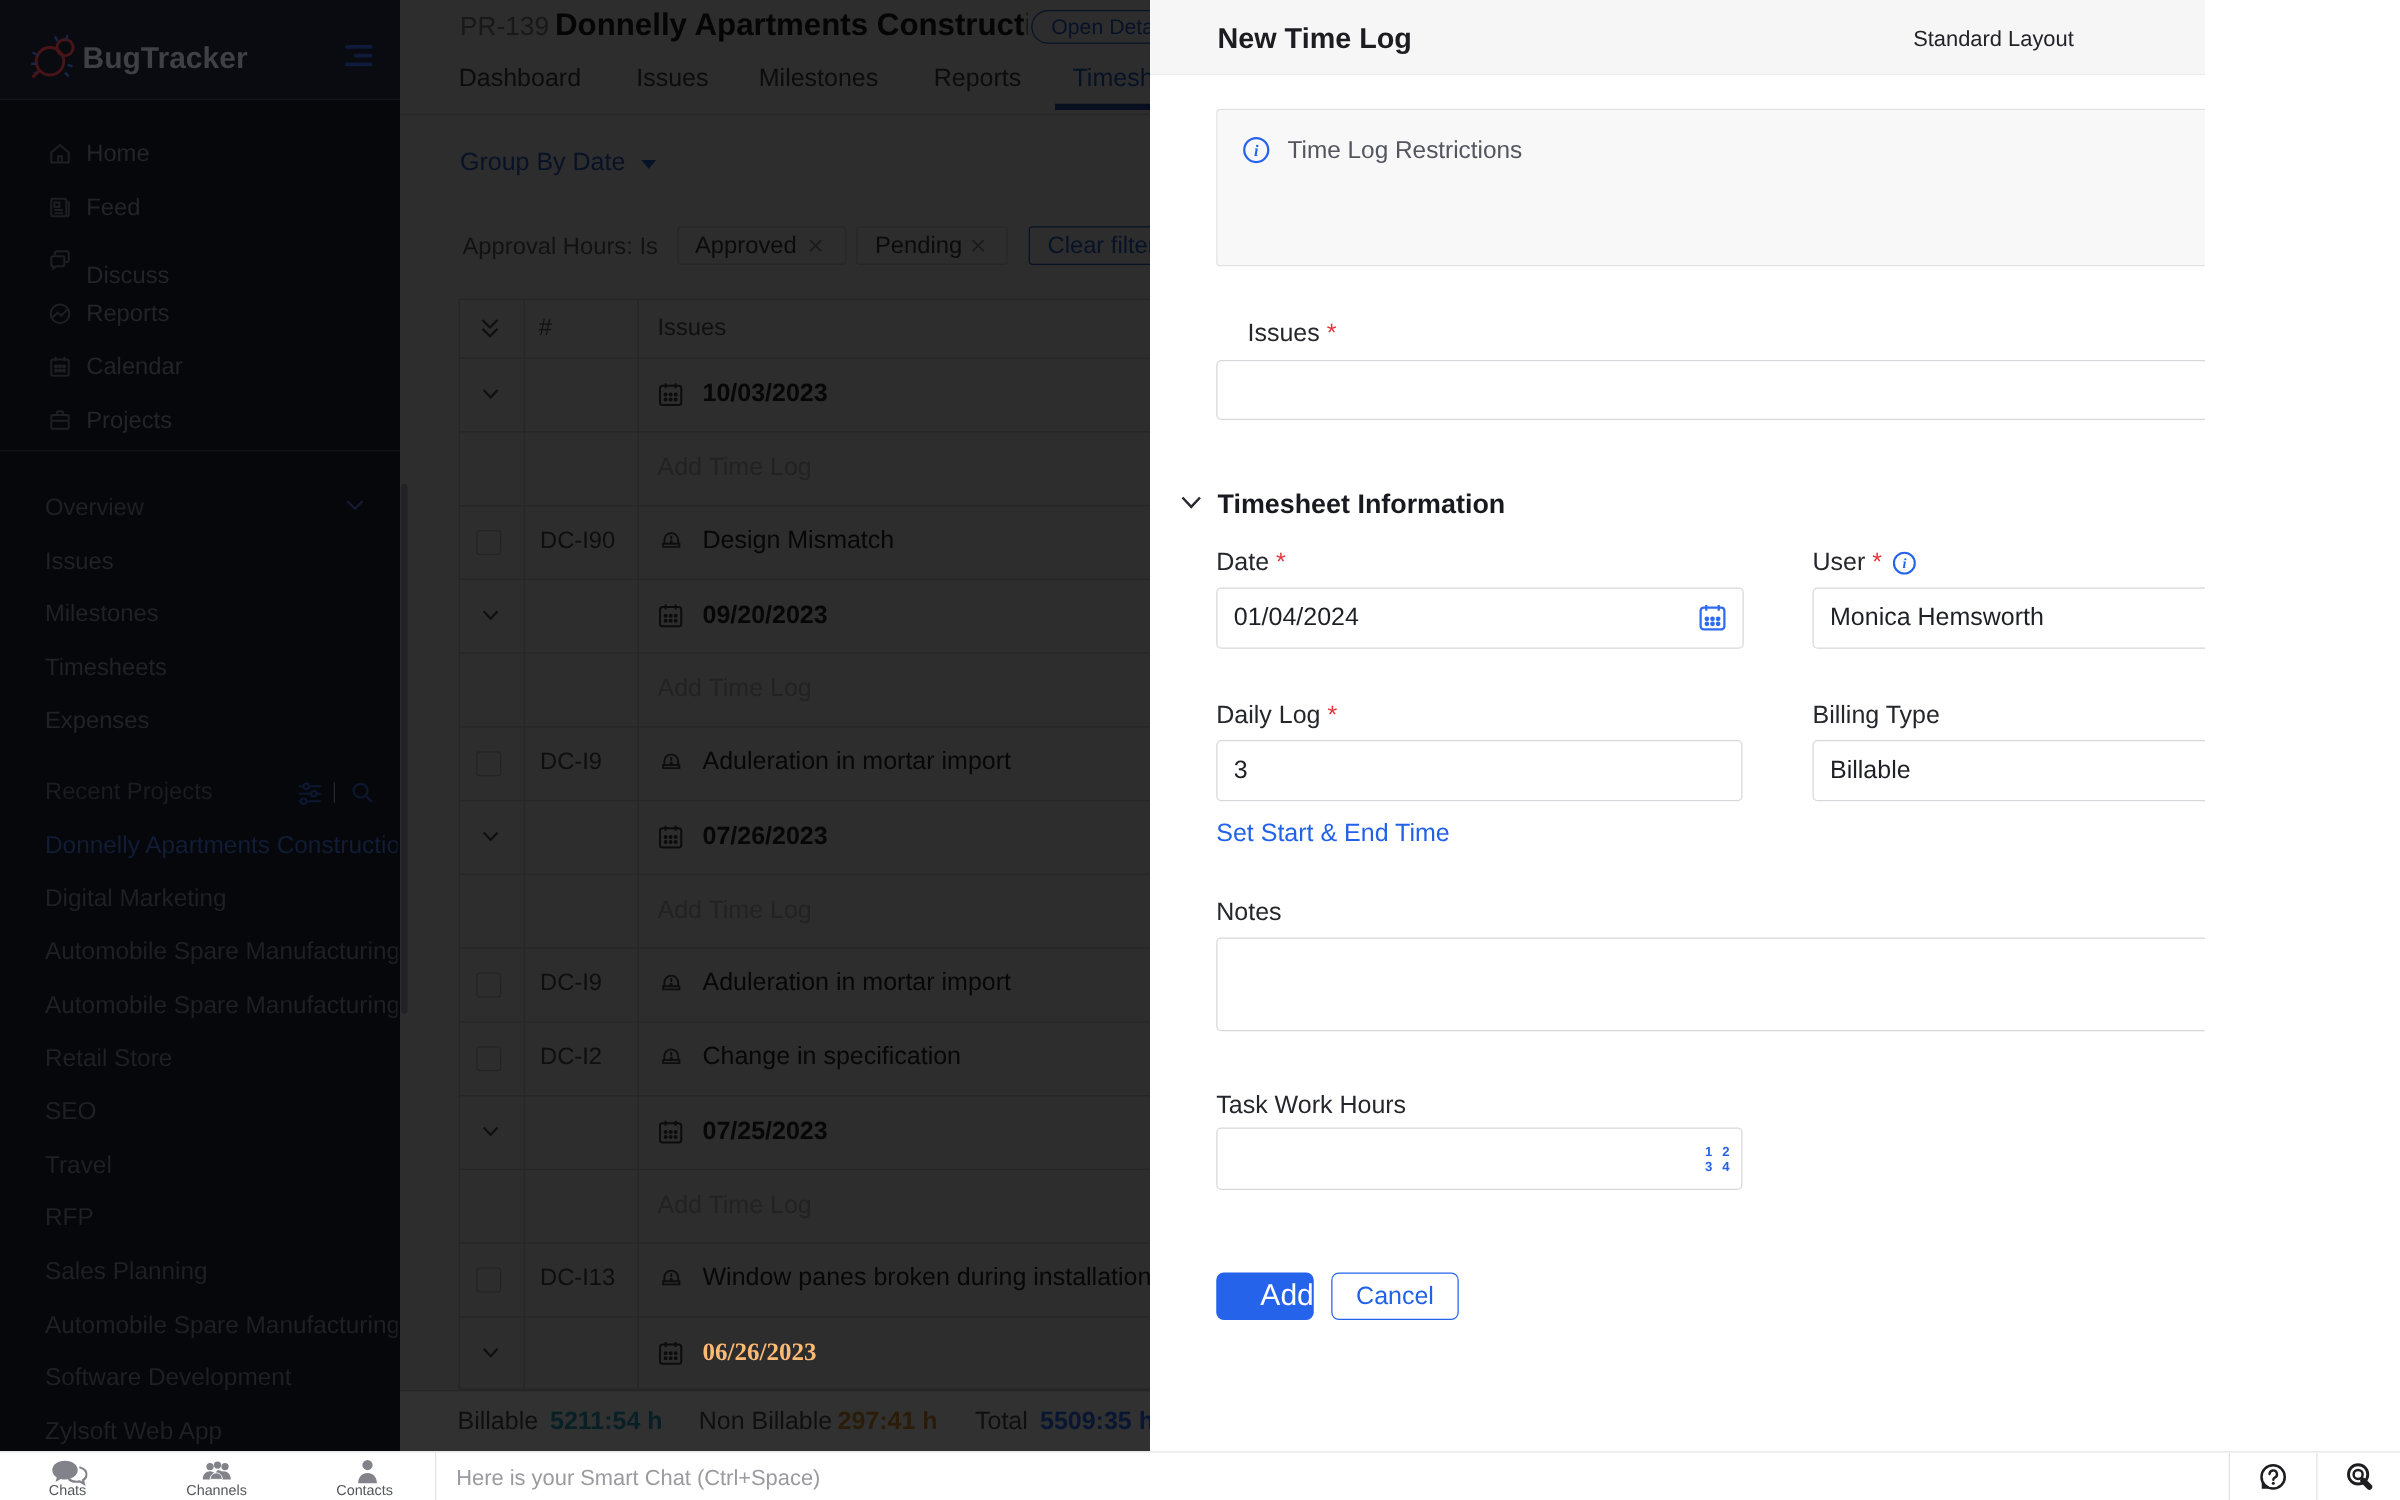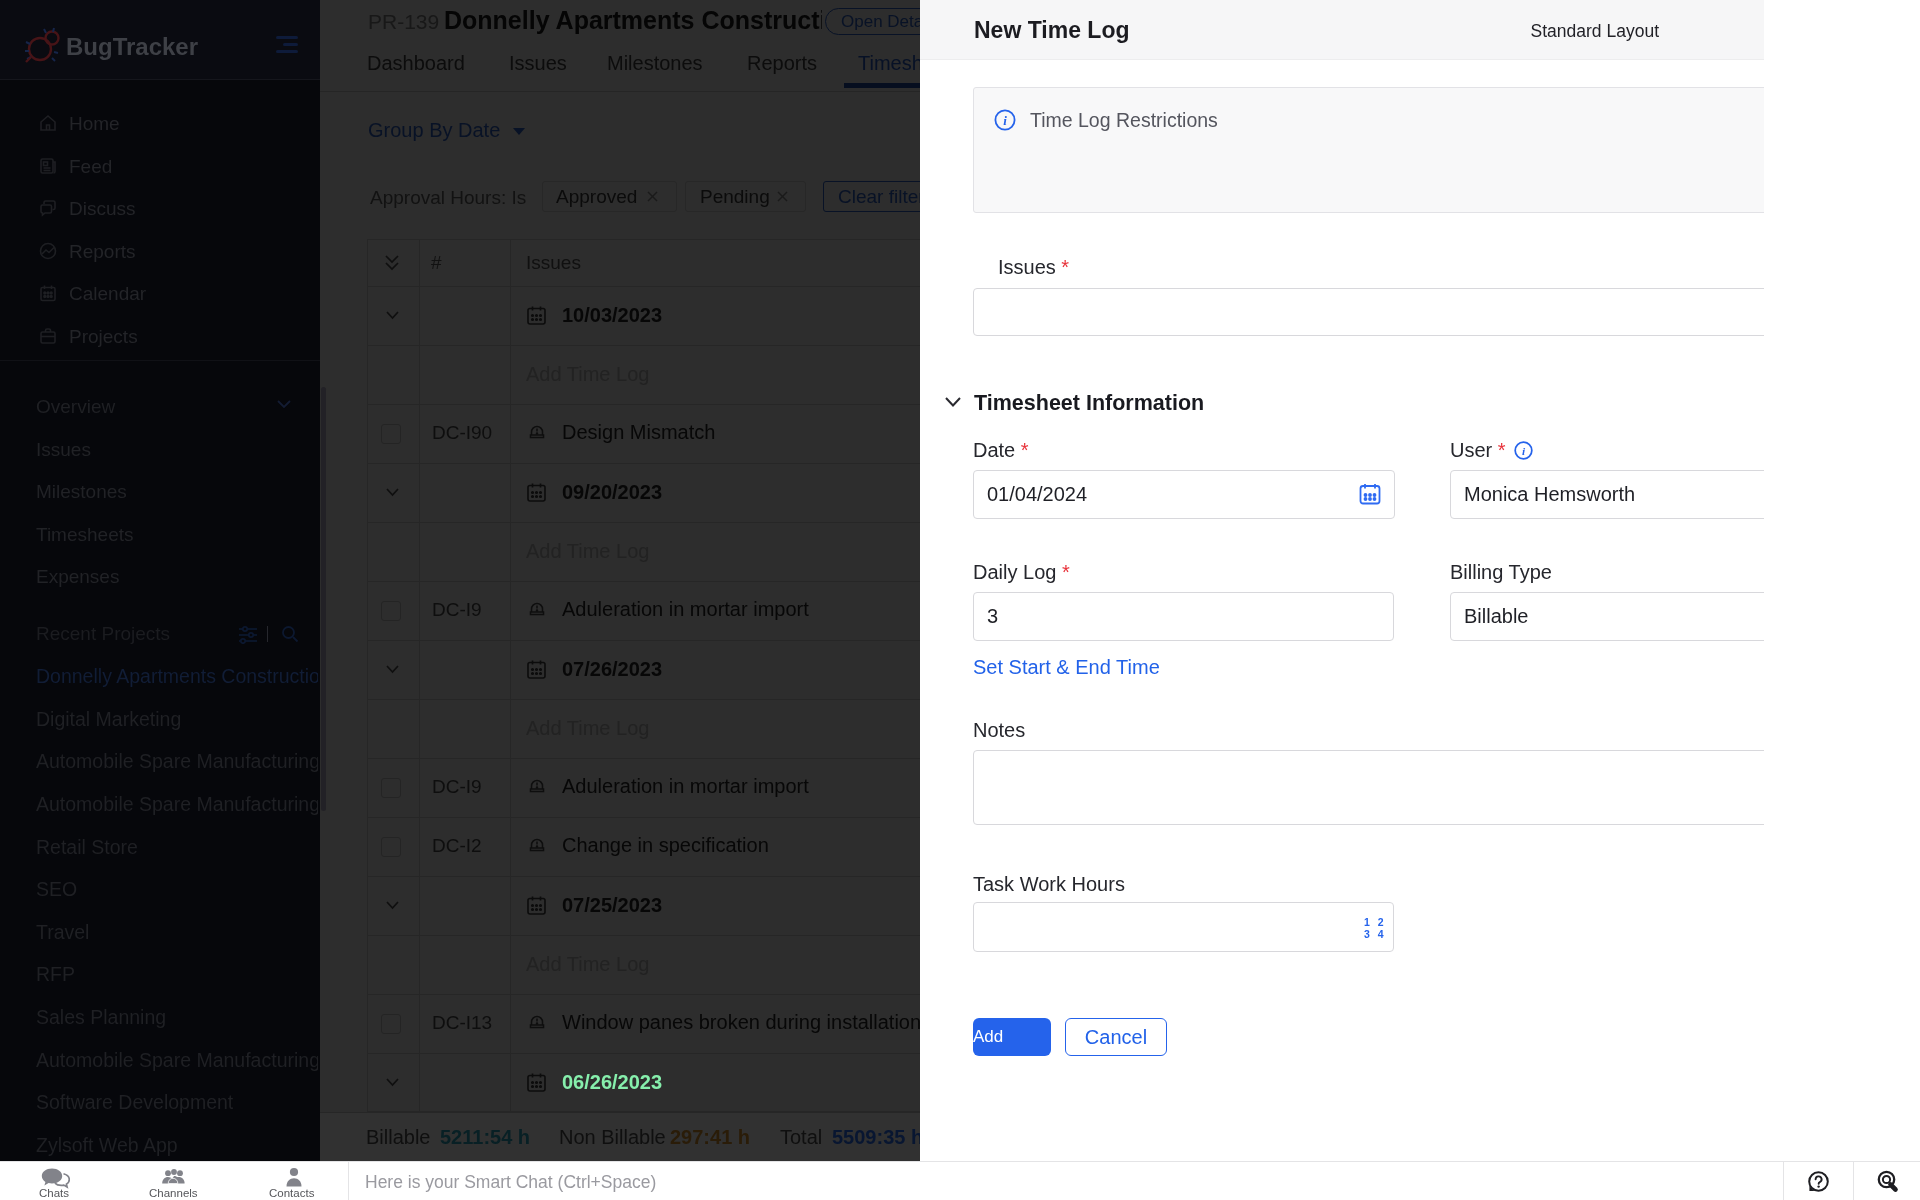--- a/index.html
+++ b/index.html
@@ -70,21 +70,21 @@
         <rect x="5.5" y="6" width="4" height="3.5"></rect>
         <line x1="5.5" y1="12" x2="12.5" y2="12"></line>
         <line x1="5.5" y1="14.5" x2="12.5" y2="14.5"></line>
         <path d="M15 6 H17 V15.5 A1.5 1.5 0 0 1 15.5 17"></path>
       </svg>
     <div class="navitem" style="top:156px;">Feed</div>
     <svg class="navicon" style="top:198px;" viewBox="0 0 20 20" fill="none" stroke="#1e1f23" stroke-width="1.6">
         <path d="M6 6 V4.5 A1.5 1.5 0 0 1 7.5 3 H15.5 A1.5 1.5 0 0 1 17 4.5 V10 A1.5 1.5 0 0 1 15.5 11.5 H14.5"></path>
         <path d="M3 8.5 A1.5 1.5 0 0 1 4.5 7 H12 A1.5 1.5 0 0 1 13.5 8.5 V13.5 A1.5 1.5 0 0 1 12 15 H7 L4.5 17 V15 H4.5 A1.5 1.5 0 0 1 3 13.5 Z"></path>
       </svg>
-    <div class="navitem" style="top:198px;text-align:center;">Discuss</div>
+    <div class="navitem" style="top:210px;text-align:center;">Discuss</div>
     <svg class="navicon" style="top:241px;" viewBox="0 0 20 20" fill="none" stroke="#1e1f23" stroke-width="1.6">
         <circle cx="10" cy="10" r="7.5"></circle>
         <path d="M4 13 L8 9 L11 11.5 L16 6.5"></path>
       </svg>
     <div class="navitem" style="top:241px;">Reports</div>
     <svg class="navicon" style="top:283px;" viewBox="0 0 20 20" fill="none" stroke="#1e1f23" stroke-width="1.6">
         <rect x="3" y="4.5" width="14" height="13" rx="1.5"></rect>
         <line x1="6.5" y1="2.5" x2="6.5" y2="6"></line>
         <line x1="13.5" y1="2.5" x2="13.5" y2="6"></line>
         <circle cx="6.8" cy="10" r="0.9" fill="#1e1f23"></circle>
@@ -334,21 +334,21 @@
         <rect x="2" y="3.5" width="17" height="15.5" rx="2"></rect>
         <line x1="6.5" y1="1.5" x2="6.5" y2="5.5"></line>
         <line x1="14.5" y1="1.5" x2="14.5" y2="5.5"></line>
         <circle cx="6.5" cy="10.5" r="0.8" fill="#0c0c0c"></circle>
         <circle cx="10.5" cy="10.5" r="0.8" fill="#0c0c0c"></circle>
         <circle cx="14.5" cy="10.5" r="0.8" fill="#0c0c0c"></circle>
         <circle cx="6.5" cy="14.5" r="0.8" fill="#0c0c0c"></circle>
         <circle cx="10.5" cy="14.5" r="0.8" fill="#0c0c0c"></circle>
         <circle cx="14.5" cy="14.5" r="0.8" fill="#0c0c0c"></circle>
       </svg>
-    <div class="ctext" style="left:242px; top:1071px; font-size:20px; font-weight:700; color:#86efac;">06/26/2023</div>
+    <div class="ctext" style="left:242px; top:1071px; font-size:20px; font-weight:700; color:#fdba74;font-family:Liberation Serif, serif;">06/26/2023</div>
 
     <div class="abs" style="left:0px; top:1112px; width:600px; height:49px; background:#313131; border-top:1px solid #262626;"></div>
     <div class="ctext" style="left:46px; top:1126px; font-size:20px; color:#0f0f0f;">Billable</div>
     <div class="ctext" style="left:120px; top:1126px; font-size:20px; font-weight:600; color:#082025;">5211:54 h</div>
     <div class="ctext" style="left:239px; top:1126px; font-size:20px; color:#0f0f0f;">Non Billable</div>
     <div class="ctext" style="left:350px; top:1126px; font-size:20px; font-weight:600; color:#2a1c08;">297:41 h</div>
     <div class="ctext" style="left:460px; top:1126px; font-size:20px; color:#0f0f0f;">Total</div>
     <div class="ctext" style="left:512px; top:1126px; font-size:20px; font-weight:700; color:#081631;">5509:35 h</div>
 
     <div class="abs" style="left:1px; top:387px; width:5px; height:424px; background:#222126; border-radius:3px;"></div>
@@ -422,21 +422,21 @@
     <div class="pinput" style="left:53px; top:750px; width:899px; height:75px;"></div>
     <svg class="abs" style="left:936px; top:810px;" width="12" height="12" viewBox="0 0 12 12" stroke="#8a8a8f" stroke-width="1.3">
         <line x1="2" y1="11" x2="11" y2="2"></line>
         <line x1="7" y1="11" x2="11" y2="7"></line>
       </svg>
 
     <div class="plabel" style="left:53px; top:873px;">Task Work Hours</div>
     <div class="pinput" style="left:53px; top:902px; width:421px; height:50px;"></div>
     <div class="abs" style="left:444px; top:916px; font-size:10.5px; font-weight:600; color:#2563eb; line-height:12px; letter-spacing:2.5px;">1 2<br>3 4</div>
 
-    <div class="abs" style="left:53px; top:1018px; width:78px; height:38px; background:#2563eb; border-radius:6px; text-align:left; line-height:38px; font-size:17px; color:#fff;">Add</div>
+    <div class="abs" style="left:53px; top:1018px; width:78px; height:38px; background:#2563eb; border-radius:6px; text-align:right; line-height:38px; font-size:24px; color:#fff;">Add</div>
     <div class="abs" style="left:145px; top:1018px; width:102px; height:38px; background:#fff; border:1px solid #2563eb; border-radius:6px; text-align:center; line-height:36px; font-size:20px; color:#2262e9;">Cancel</div>
   </div>
 
   <div id="bottombar" class="abs">
     <svg class="abs" style="left:41px; top:6px;" width="29" height="21" viewBox="0 0 29 21">
         <path d="M11 0.5 C5.2 0.5 0.8 3.8 0.8 8 C0.8 10.4 2.2 12.5 4.4 13.9 L3.4 17.5 L7.6 15.1 C8.7 15.4 9.8 15.5 11 15.5 C16.8 15.5 21.2 12.2 21.2 8 C21.2 3.8 16.8 0.5 11 0.5 Z" fill="#82838a"></path>
         <path d="M22.5 5.8 C26 6.8 28.3 9 28.3 11.6 C28.3 13.5 27.2 15.1 25.4 16.2 L26.1 19 L22.8 17.1 C22 17.3 21.1 17.4 20.2 17.4 C17.6 17.4 15.3 16.5 13.9 15.1" fill="none" stroke="#82838a" stroke-width="1.7"></path>
       </svg>
     <div class="bblabel" style="left:39px; top:25px;">Chats</div>
     <svg class="abs" style="left:159px; top:6px;" width="30" height="20" viewBox="0 0 30 20" fill="#82838a">

